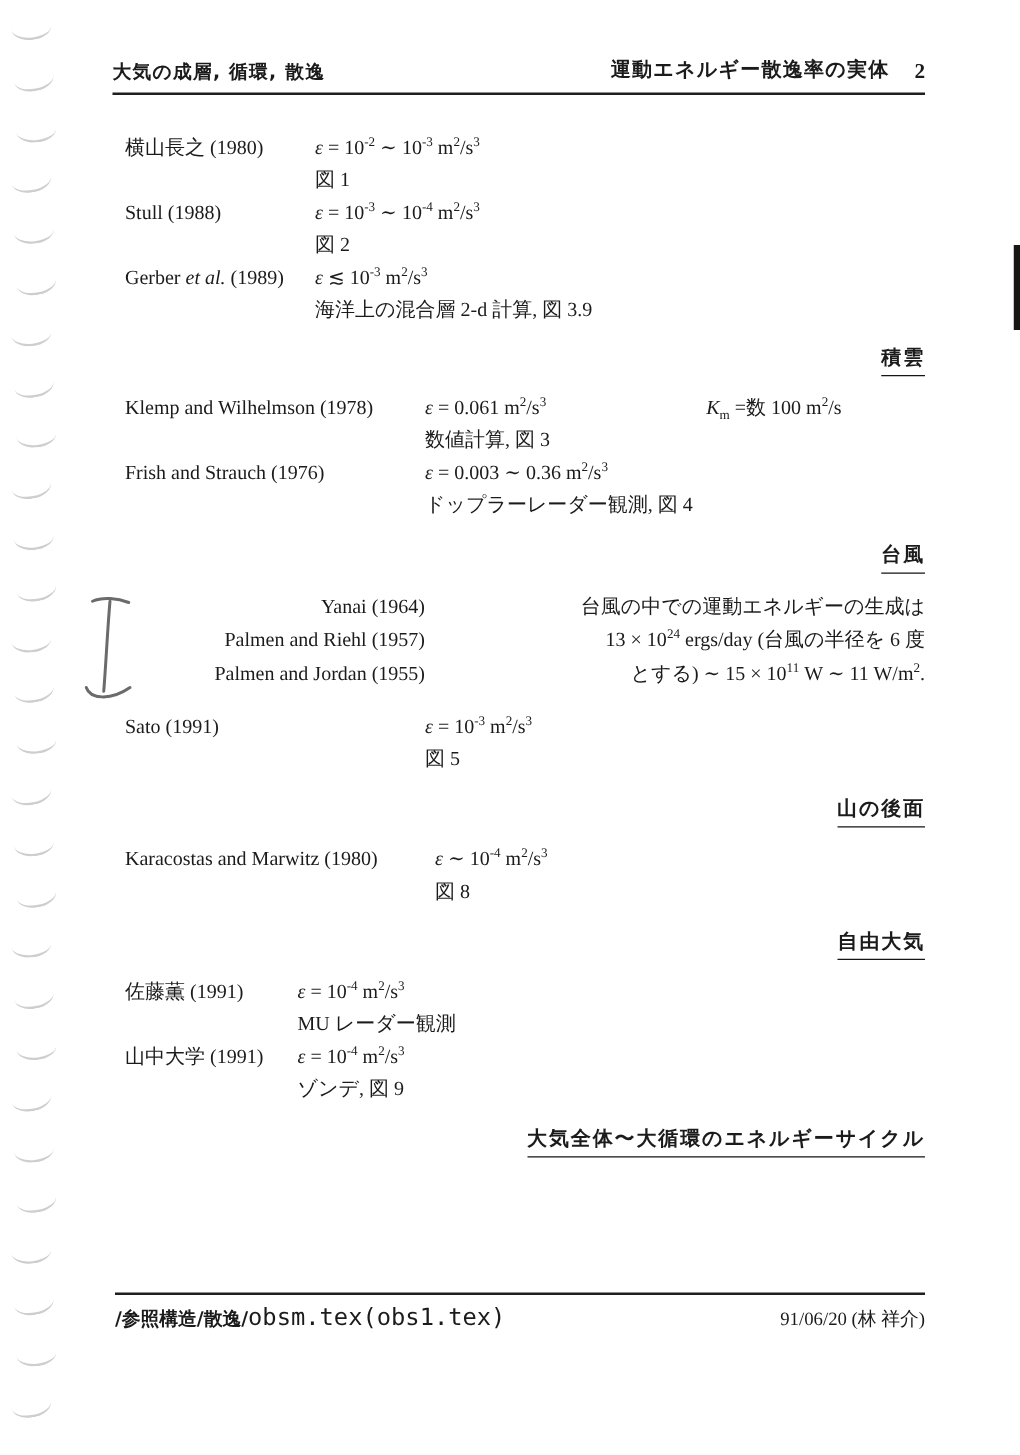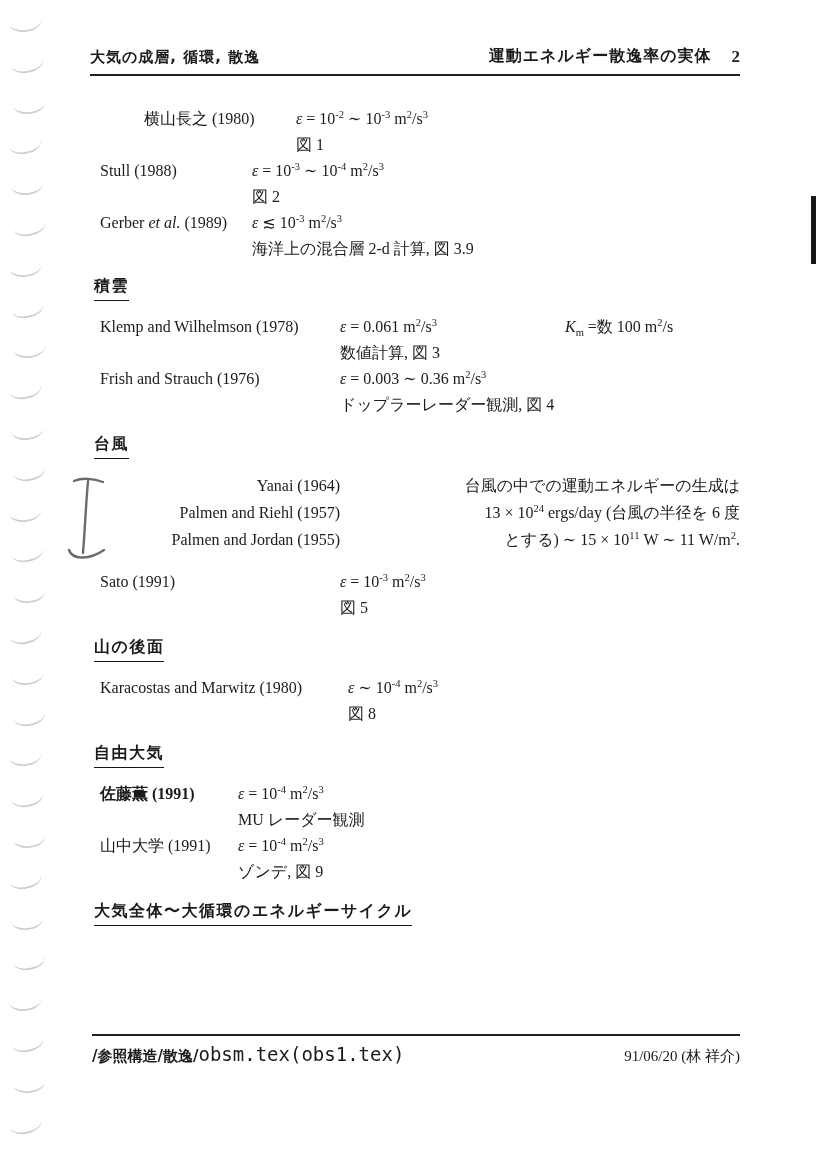--- a/index.html
+++ b/index.html
@@ -24,21 +24,21 @@
     display:flex;justify-content:space-between;align-items:flex-end;
     margin:0 76px 0 90px;padding:46px 0 7px 0;
     border-bottom:2.5px solid #1f1f1f;
   }
   .hdr-left{font-size:15px;letter-spacing:1px;}
   .hdr-right{display:flex;align-items:flex-end;gap:20px;}
   .hdr-title{font-size:16px;letter-spacing:1px;}
   .pg-num{font-weight:bold;font-size:17px;}
 
   .content{padding:30px 76px 0 92px;}
-  .sec-heading{margin:14px 0 14px 2px;height:24px;}
+  .sec-heading{margin:14px 0 14px 2px;height:24px;text-align:right;}
   .sec-heading .hd{
     display:inline-block;font-size:16px;letter-spacing:1.5px;
     border-bottom:1.6px solid #151515;padding-bottom:3px;
   }
   .sec-heading.h-tall{margin-top:16px;}
   .item{display:flex;margin-left:8px;position:relative;}
   .item.gap-before{margin-top:16px;justify-content:center;}
   .lab{flex-shrink:0;}
   .lines{flex:1;min-width:0;}
   .line{line-height:26px;position:relative;white-space:nowrap;}
@@ -100,21 +100,21 @@
   <div class="hdr">
     <span class="hdr-left gothic">大気の成層, 循環, 散逸</span>
     <span class="hdr-right">
       <span class="hdr-title gothic">運動エネルギー散逸率の実体</span>
       <span class="pg-num">2</span>
     </span>
   </div>
 
   <div class="content">
       <div class="item">
-        <div class="lab" style="width: 152px; margin-left: 44px;">
+        <div class="lab" style="width: 152px;">
           <div class="line lab-line">横山長之 (1980)</div>
         </div>
         <div class="lines">
           <div class="line"><i class="eps">ε</i> = 10<sup>-2</sup> ∼ 10<sup>-3</sup> m<sup>2</sup>/s<sup>3</sup></div>
           <div class="line">図 1</div>
         </div>
       </div>
       <div class="item">
         <div class="lab" style="width: 152px;">
           <div class="line lab-line">Stull (1988)</div>
@@ -184,21 +184,21 @@
         <div class="lab" style="width: 248px;">
           <div class="line lab-line">Karacostas and Marwitz (1980)</div>
         </div>
         <div class="lines">
           <div class="line"><i class="eps">ε</i> ∼ 10<sup>-4</sup> m<sup>2</sup>/s<sup>3</sup></div>
           <div class="line">図 8</div>
         </div>
       </div>
       <div class="sec-heading h-tall"><span class="hd gothic">自由大気</span></div>
       <div class="item">
-        <div class="lab" style="width: 138px; font-weight: bold;">
+        <div class="lab" style="width: 138px;">
           <div class="line lab-line">佐藤薫 (1991)</div>
         </div>
         <div class="lines">
           <div class="line"><i class="eps">ε</i> = 10<sup>-4</sup> m<sup>2</sup>/s<sup>3</sup></div>
           <div class="line">MU レーダー観測</div>
         </div>
       </div>
       <div class="item">
         <div class="lab" style="width: 138px;">
           <div class="line lab-line">山中大学 (1991)</div>

